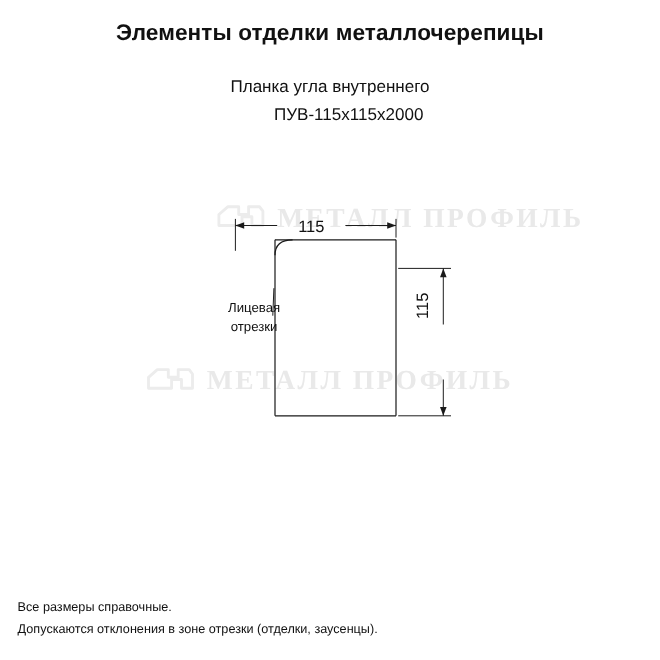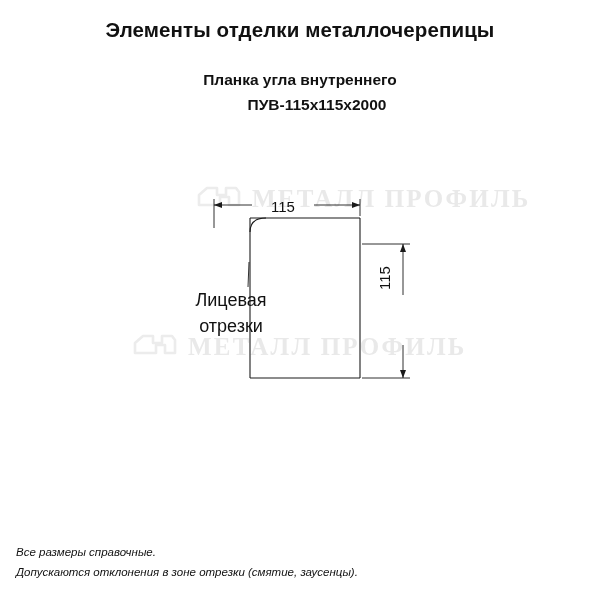--- a/index.html
+++ b/index.html
@@ -33,21 +33,21 @@
   .main-title {
     font-size: 20.5px;
     font-weight: bold;
     letter-spacing: 0.1px;
     color: #111;
     white-space: nowrap;
   }
   .sub-title {
     margin-top: 26px;
     font-size: 15.5px;
-    font-weight: bold;
+    font-weight: normal;
     color: #111;
     line-height: 1.5;
   }
   .sub-title .line2 {
     display: block;
     margin-top: 2px;
     margin-left: 34px;
   }
 
   
@@ -76,24 +76,24 @@
     position: absolute;
     top: 0;
     left: 0;
     width: 600px;
     height: 600px;
   }
 
   .label-face {
     position: absolute;
     left: 186px;
-    top: 287px;
+    top: 272px;
     width: 90px;
     text-align: center;
-    font-size: 18px;
+    font-size: 12px;
     line-height: 1.45;
     color: #111;
   }
 
   .dim-top-text {
     position: absolute;
     left: 243px;
     top: 198px;
     width: 80px;
     text-align: center;
@@ -112,21 +112,20 @@
   }
 
   
   .footnotes {
     position: absolute;
     left: 16px;
     bottom: 18px;
     font-size: 11.5px;
     line-height: 1.75;
     color: #111;
-    font-style: italic;
   }
 </style>
 </head>
 <body>
 
 <div class="page">
 
   <div class="title-block">
     <div class="main-title">Элементы отделки металлочерепицы</div>
     <div class="sub-title">
@@ -190,16 +189,16 @@
   <div class="label-face">
     <span>Лицевая</span><br>
     <span>отрезки</span>
   </div>
 
   <div class="dim-top-text">115</div>
   <div class="dim-right-text">115</div>
 
   <div class="footnotes">
     <div>Все размеры справочные.</div>
-    <div>Допускаются отклонения в зоне отрезки (смятие, заусенцы).</div>
+    <div>Допускаются отклонения в зоне отрезки (отделки, заусенцы).</div>
   </div>
 
 </div>
 
 </body></html>

